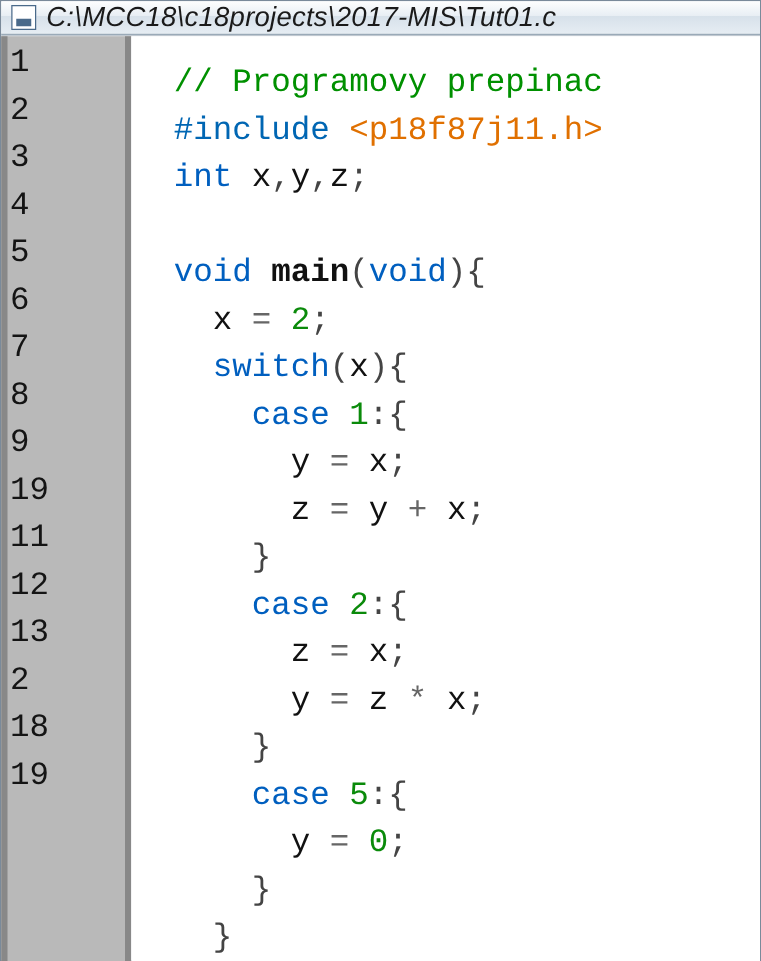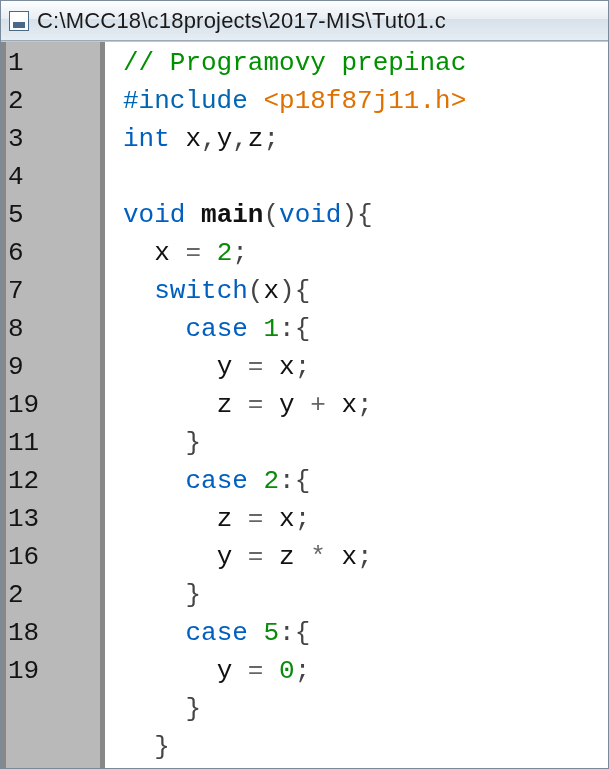--- a/index.html
+++ b/index.html
@@ -19,20 +19,21 @@
       background: #f5f7fa;
     }
     .titlebar {
       height: 40px;
       background: linear-gradient(to bottom, #fdfefe 0%, #e8eef4 45%, #d7e1ea 46%, #e6edf3 100%);
       border-bottom: 1px solid #9aaab8;
       display: flex;
       align-items: center;
       padding: 0 8px;
       gap: 8px;
+      font-style: italic;
     }
     .app-icon {
       width: 20px;
       height: 20px;
       border: 1px solid #4a6a8a;
       background: #fff;
       position: relative;
       flex: 0 0 auto;
     }
     .app-icon::before {
@@ -76,21 +77,21 @@
       font-family: Consolas, "Courier New", monospace;
     }
     .code {
       flex: 1;
       background: #ffffff;
       padding-top: 2px;
       padding-left: 18px;
       overflow: hidden;
     }
     .code pre {
-      margin: 0;
+      margin: 16px;
       font-size: 26px;
       line-height: 38px;
       font-family: Consolas, "Courier New", monospace;
       white-space: pre;
       color: #1a1a1a;
     }
     .tok-comment { color: #009000; }
     .tok-pp      { color: #0066b3; }
     .tok-include { color: #e07000; }
     .tok-kw      { color: #005fbf; }
@@ -118,21 +119,20 @@
         <div class="ln">4</div>
         <div class="ln">5</div>
         <div class="ln">6</div>
         <div class="ln">7</div>
         <div class="ln">8</div>
         <div class="ln">9</div>
         <div class="ln">19</div>
         <div class="ln">11</div>
         <div class="ln">12</div>
         <div class="ln">13</div>
-        <div class="ln">16</div>
         <div class="ln">2</div>
         <div class="ln">18</div>
         <div class="ln">19</div>
       </div>
     <div class="code">
       <pre id="codepre"><span><span class="tok-comment">// Programovy prepinac</span></span>
 <span><span class="tok-pp">#include</span><span> </span><span class="tok-include">&lt;p18f87j11.h&gt;</span></span>
 <span><span class="tok-kw">int</span><span> </span><span class="tok-ident">x</span><span class="tok-punct">,</span><span class="tok-ident">y</span><span class="tok-punct">,</span><span class="tok-ident">z</span><span class="tok-punct">;</span></span>
 <span></span>
 <span><span class="tok-kw">void</span><span> </span><span class="tok-func">main</span><span class="tok-paren">(</span><span class="tok-kw">void</span><span class="tok-paren">)</span><span class="tok-brace">{</span></span>

